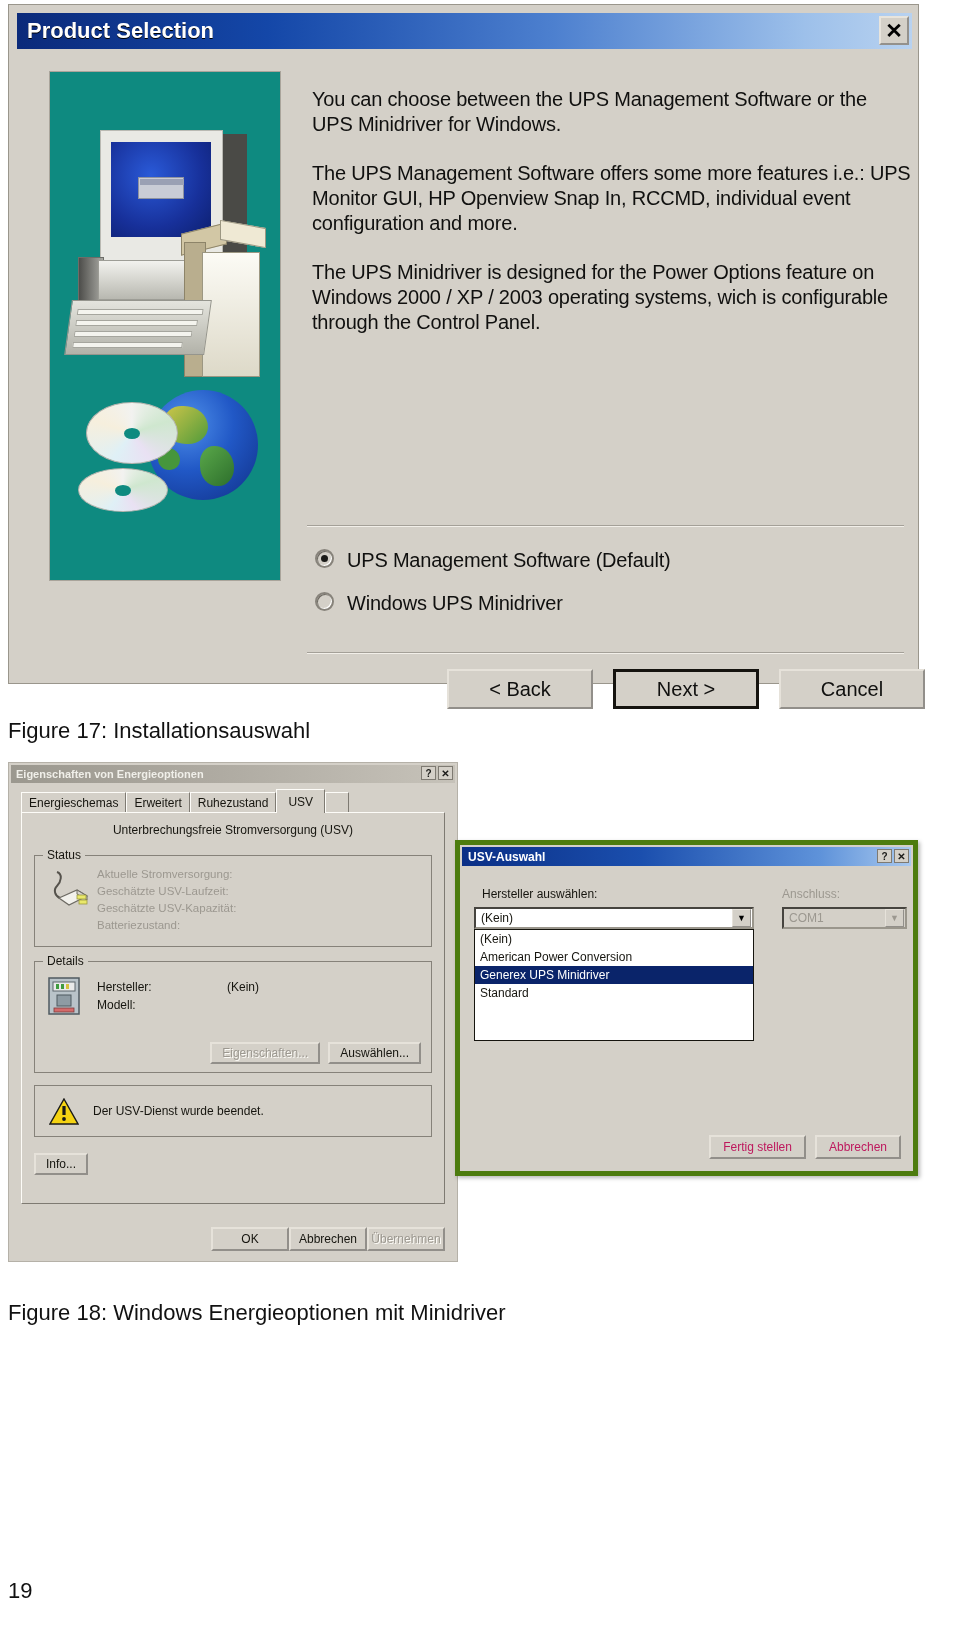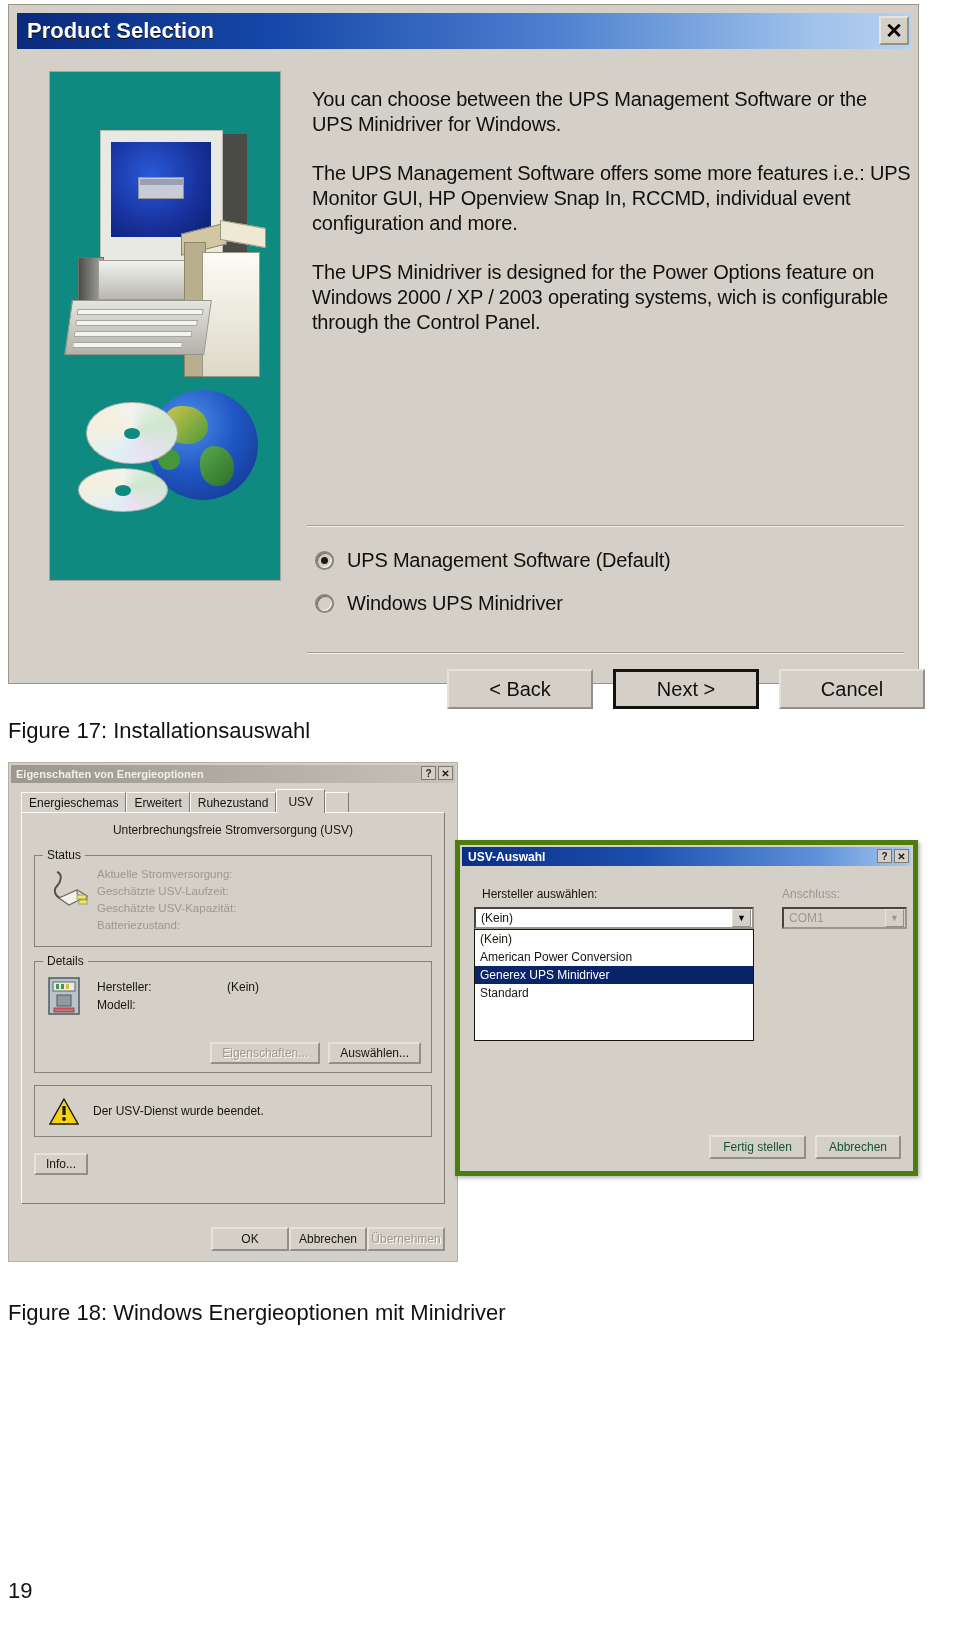--- a/index.html
+++ b/index.html
@@ -80,21 +80,21 @@
   
   .wiz-text { position: absolute; left: 295px; top: 10px; width: 600px; color:#10100f; }
   .wiz-para { font-size: 20px; line-height: 25px; margin-bottom: 24px; letter-spacing:-0.2px; }
   .sep {
     position:absolute; left: 290px; width: 597px; height: 2px;
     background: #a4a098; border-bottom: 1px solid #f2efe9;
   }
   .sep1 { top: 468px; }
   .sep2 { top: 595px; }
   .radios { position:absolute; left: 298px; top: 492px; }
-  .radio-row { display:flex; align-items:center; margin-bottom: 20px; }
+  .radio-row { display:flex; margin-bottom: 20px; }
   .radio-mark {
     width: 19px; height: 19px; border-radius: 50%;
     background:#d4d0c8; border: 2px solid #87837b;
     box-shadow: inset 1px 1px 0 #6e6a63, inset -1px -1px 0 #ffffff;
     display:flex; align-items:center; justify-content:center; margin-right: 13px;
   }
   .radio-dot { width: 7px; height: 7px; border-radius:50%; background:#1a1a18; }
   .radio-label { font-size: 20px; color:#10100f; letter-spacing:-0.2px; }
   .wiz-buttons { position: absolute; left: 430px; top: 612px; display:flex; }
   .wbtn {
@@ -205,21 +205,21 @@
   .combo.disabled { background:#d4d0c8; }
   .combo.disabled .combo-text { color:#9c9890; }
   .dropdown {
     position:absolute; background:#ffffff; border:1px solid #16150f;
   }
   .dd-item { font-size:12px; color:#16150f; padding: 1px 5px; line-height:16px; }
   .dd-item.selected { background:#0a246a; color:#ffffff; }
   .usv-buttons { position:absolute; right: 10px; bottom: 10px; display:flex; gap:9px; }
   .ubtn {
     height: 24px; padding: 0 12px; background:#d4d0c8; border:2px outset #e6e2da;
-    font-size:12px; color:#14532d; display:flex; align-items:center; justify-content:center;
+    font-size:12px; color:#be185d; display:flex; align-items:center; justify-content:center;
   }
 
   .pagenum { position:absolute; left: 8px; top: 1578px; font-size: 22px; color:#111; }
 </style>
 </head>
 <body>
 
 <div class="page">
 
   <div class="wizard">

